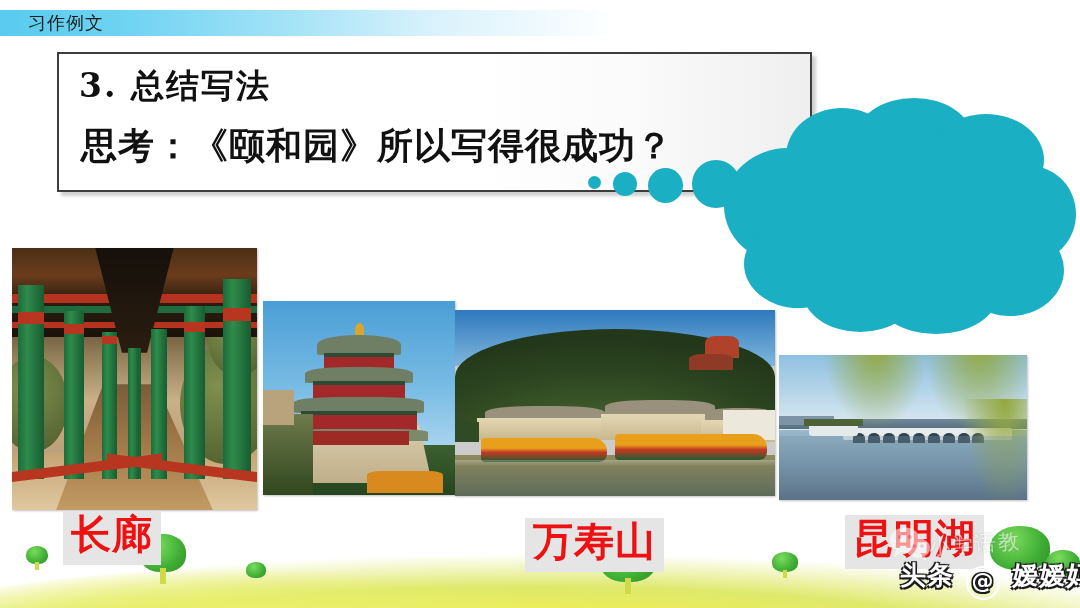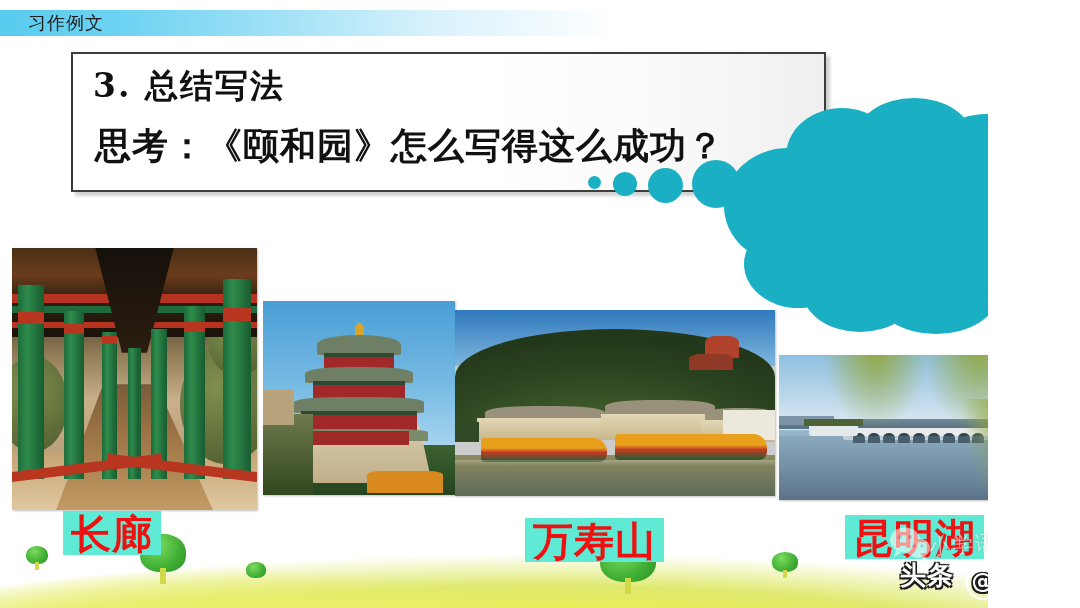--- a/index.html
+++ b/index.html
@@ -1,41 +1,40 @@
 <!DOCTYPE html>
 <html><head>
 <meta charset="utf-8">
 <style>
   html,body{margin:0;padding:0;}
   body{
     width:1080px;height:608px;overflow:hidden;position:relative;
     background:#ffffff;
     font-family:"Liberation Sans","DejaVu Sans",sans-serif;
   }
-  #stage{position:absolute;inset:0;width:988px;height:608px;overflow:hidden;background:#fff;}
+  #stage{position:absolute;inset:0;width:1080px;height:608px;overflow:hidden;background:#fff;}
 
   
   #header-band{
     position:absolute;left:0;top:10px;width:700px;height:26px;
     background:linear-gradient(to right,#58cbef 0%,#6fd3f2 18%,#a6e3f7 42%,#d9f2fc 62%,#ffffff 88%,#ffffff 100%);
   }
   #header-title{
     position:absolute;left:28px;top:9px;
     font-family:"DejaVu Sans","Liberation Sans",sans-serif;
     font-size:18px;line-height:28px;color:#1c1c1c;letter-spacing:1px;white-space:nowrap;
   }
 
   
   #question-box{
     position:absolute;left:57px;top:52px;width:755px;height:140px;
     background:linear-gradient(to right,#ffffff 0%,#ffffff 55%,#fbfbfb 75%,#efefef 100%);
     border:2px solid #3d3d3d;
     box-shadow:4px 4px 3px rgba(120,120,120,.35);
     box-sizing:border-box;
-    margin-left:14px;
   }
   .qline{
     font-family:"DejaVu Serif","Liberation Serif",serif;
     font-weight:bold;color:#111;white-space:nowrap;
   }
   #q-line1{position:absolute;left:20px;top:10px;font-size:33px;letter-spacing:2px;}
   #q-line2{position:absolute;left:22px;top:68px;font-size:36px;letter-spacing:1px;}
 
   
   .tail-dot{position:absolute;border-radius:50%;background:#1aafc2;}
@@ -121,24 +120,24 @@
   #strip-hill2{position:absolute;left:-60px;bottom:-50px;width:700px;height:90px;
     background:radial-gradient(ellipse 60% 100% at 40% 100%,#f4f450 0%,#e9ef6a 55%,rgba(245,250,200,0) 100%);
     border-radius:50% 50% 0 0;}
   .strip-tree{position:absolute;}
   .strip-tree .crown{position:absolute;left:0;top:0;border-radius:48% 48% 42% 42%;
     background:radial-gradient(circle at 38% 30%,#7bdc5f,#3fae34 60%,#2e8f27);}
   .strip-tree .trunk{position:absolute;background:#cfd94a;}
 
   
   .place-label{
-    position:absolute;background:#5eead4;
+    position:absolute;background:#e5e5e5;
     font-family:"DejaVu Serif","Liberation Serif",serif;
     font-weight:bold;color:#ee1111;white-space:nowrap;
-    padding:2px 8px 0 8px;letter-spacing:1px;line-height:1.05;
+    padding:2px 8px 10px 8px;letter-spacing:1px;line-height:1.05;
   }
   #label-changlang{left:63px;top:511px;font-size:40px;}
   #label-foxiangge{left:302px;top:514px;font-size:40px;}
   #label-wanshoushan{left:525px;top:518px;font-size:40px;}
   #label-kunminghu{left:845px;top:515px;font-size:40px;}
 
   
   #wechat-watermark{
     position:absolute;left:885px;top:524px;width:190px;height:60px;
     opacity:.55;pointer-events:none;
@@ -167,21 +166,21 @@
 </head>
 <body>
 
 <div id="stage">
 
   <div id="header-band"></div>
   <div id="header-title">习作例文</div>
 
   <div id="question-box">
     <div class="qline" id="q-line1">3. 总结写法</div>
-    <div class="qline" id="q-line2">思考：《颐和园》怎么写得这么成功？</div>
+    <div class="qline" id="q-line2">思考：《颐和园》所以写得很成功？</div>
   </div>
 
   <div class="tail-dot" id="tail-dot-1"></div>
   <div class="tail-dot" id="tail-dot-2"></div>
   <div class="tail-dot" id="tail-dot-3"></div>
   <div class="tail-dot" id="tail-dot-4"></div>
 
   <div id="speech-bubble">
     <svg viewBox="0 0 352 236">
       <g fill="#1aafc2">

